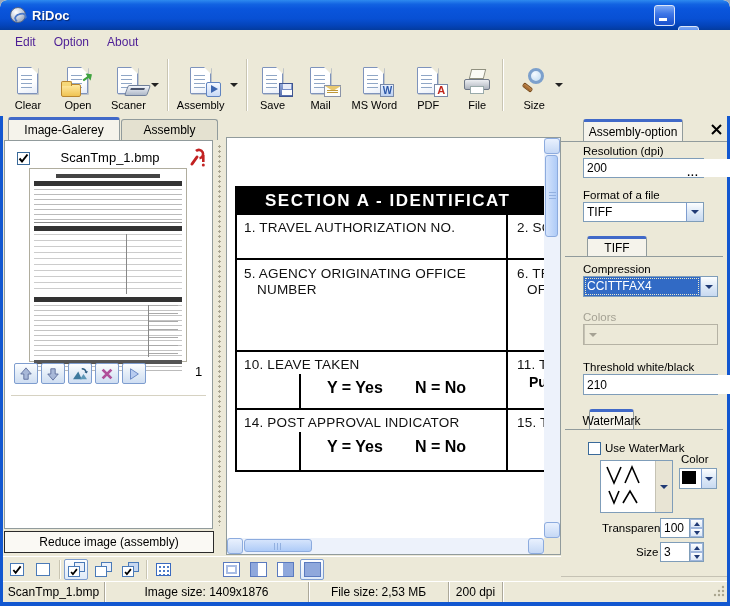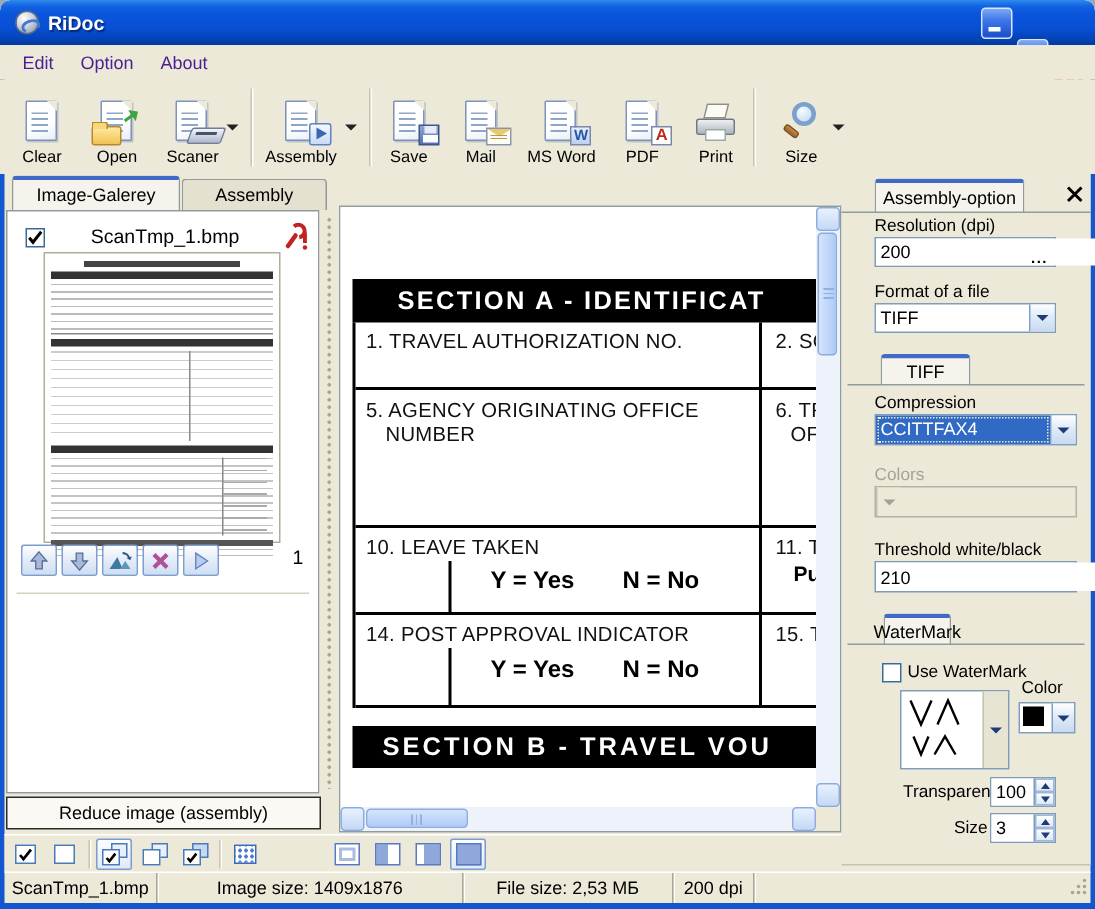--- a/index.html
+++ b/index.html
@@ -229,21 +229,21 @@
         <div class="badge bg-pdf"></div>
         </div>
       <span class="tlabel">PDF</span>
     </div>
     <div class="tbtn" style="margin-left:10px">
       <div class="ico-print">
         <div class="pr-top"></div>
           <div class="pr-body"></div>
           <div class="pr-out"></div>
         </div>
-      <span class="tlabel">Print</span>
+      <span class="tlabel">File</span>
     </div>
     <div class="tsep"></div>
     <div class="tbtn" style="margin-left:6px">
       <div class="ico-size">
         <div class="lens"></div>
           <div class="handle"></div>
         </div>
       <span class="tlabel">Size</span>
     </div>
     <div class="dropbtn"></div>
@@ -355,23 +355,20 @@
           <span class="yn abs" style="left:292px;top:22px;font-size:14px">Pu</span>
         </div>
         <div style="position:relative;height:62px;border-bottom:2px solid #000">
           <span class="dcell-label abs" style="left:7px;top:5px">14. POST APPROVAL INDICATOR</span>
           <div style="position:absolute;left:62px;top:22px;width:2px;height:40px;background:#000"></div>
           <span class="yn abs" style="left:90px;top:28px">Y = Yes</span>
           <span class="yn abs" style="left:178px;top:28px">N = No</span>
           <span class="dcell-label abs" style="left:280px;top:5px">15. TO</span>
         </div>
       </div>
-      <div class="doc-sec" style="left:8px;top:346px;width:420px;height:28px;padding-left:20px;letter-spacing:2px">
-        <span>SECTION  B - TRAVEL VOU</span>
-        </div>
     </div>
 
     <div class="abs sb-track" style="right:0;top:0;width:16px;height:400px">
       <div class="sbbtn" style="left:0;top:0">
           <i class="i-up"></i>
         </div>
       <div class="sbthumbV" style="top:17px;height:82px"></div>
       <div class="sbbtn" style="left:0;bottom:0">
           <i class="i-dn"></i>
         </div>

